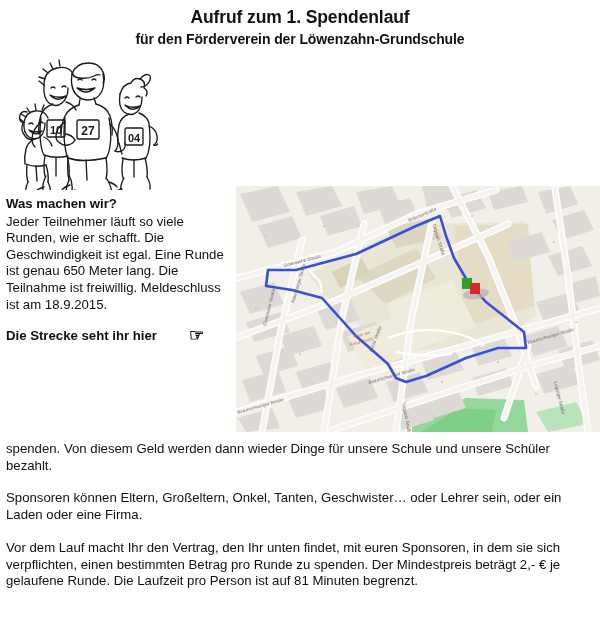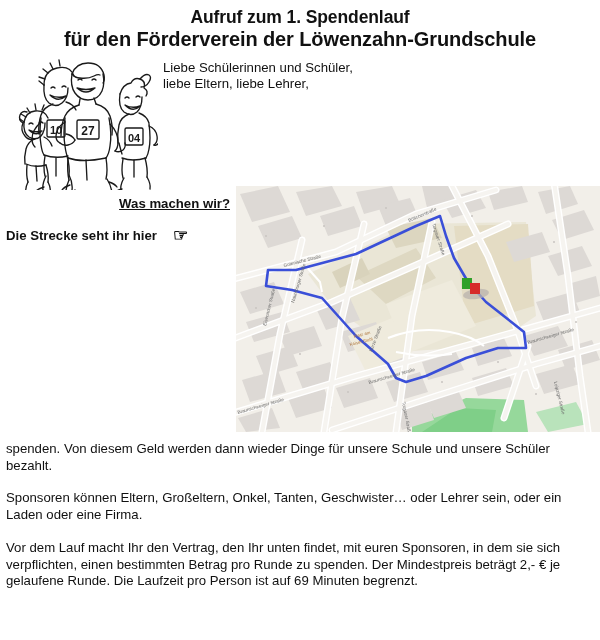--- a/index.html
+++ b/index.html
@@ -25,21 +25,21 @@
   
   .heading {
     text-align: center;
     font-weight: bold;
     font-size: 17.5px;
     line-height: 22px;
     padding-top: 6px;
     letter-spacing: -0.1px;
   }
   .heading .l1 { display: block; }
-  .heading .l2 { display: block; font-size: 20px; text-align: center; }
+  .heading .l2 { display: block; font-size: 14px; text-align: center; }
 
   
   .illustration {
     position: absolute;
     left: 8px;
     top: 52px;
     width: 150px;
     height: 138px;
   }
   .illustration svg { display: block; }
@@ -75,31 +75,30 @@
   .leftcol {
     position: absolute;
     left: 6px;
     top: 196px;
     width: 224px;
     font-size: 13.2px;
     line-height: 16.6px;
   }
   .leftcol .sub {
     font-weight: bold;
-    text-align: right;
+    text-align: left;
     margin: 0 0 1px 0;
-    text-decoration: underline;
   }
   .leftcol p { margin: 0; }
   .leftcol .strecke {
     font-weight: bold;
     margin-top: 15px;
     display: flex;
     align-items: center;
-    gap: 16px;
+    gap: 32px;
   }
   .hand-icon {
     font-size: 17px;
     line-height: 1;
     display: inline-block;
     transform: translateY(-1px);
   }
   .leftcol .sponsoren-part {
     margin-top: 16px;
   }
@@ -256,22 +255,20 @@
         <path d="M137 106 q3 11 2 19"></path>
         <path d="M126 108 l0 17"></path>
         <path d="M116 126 q-4 7 -3 12"></path>
         <path d="M139 125 q4 7 3 12"></path>
         <path d="M114 137 q-5 1 -6 3"></path>
       </g>
     </svg>
   </div>
 
   <div class="intro">
-    <div class="salut">Liebe Schülerinnen und Schüler,
-liebe Eltern, liebe Lehrer,</div>
   </div>
 
   <div class="map">
     <svg width="364" height="246" viewBox="0 0 364 246">
       <defs>
         <clipPath id="mapclip">
             <rect x="0" y="0" width="364" height="246"></rect>
           </clipPath>
       </defs>
       <g clip-path="url(#mapclip)">
@@ -443,29 +440,30 @@
             <circle cx="262" cy="176" r="1"></circle>
           <circle cx="20" cy="122" r="1"></circle>
             <circle cx="300" cy="208" r="1"></circle>
         </g>
       </g>
     </svg>
   </div>
 
   <div class="leftcol">
     <p class="sub">Was machen wir?</p>
+    <p>Jeder Teilnehmer läuft so viele Runden, wie er schafft. Die Geschwindigkeit ist egal. Eine Runde ist genau 650 Meter lang. Die Teilnahme ist freiwillig. Meldeschluss ist am 18.9.2015.</p>
     <div class="strecke">
       <span>Die Strecke seht ihr hier</span>
       <span class="hand-icon">☞</span>
     </div>
   </div>
 
   <div class="flow para-a">
     <p>spenden. Von diesem Geld werden dann wieder Dinge für unsere Schule und unsere Schüler bezahlt.</p>
   </div>
   <div class="flow para-b">
     <p>Sponsoren können Eltern, Großeltern, Onkel, Tanten, Geschwister… oder Lehrer sein, oder ein Laden oder eine Firma.</p>
   </div>
   <div class="flow para-c">
-    <p>Vor dem Lauf macht Ihr den Vertrag, den Ihr unten findet, mit euren Sponsoren, in dem sie sich verpflichten, einen bestimmten Betrag pro Runde zu spenden. Der Mindestpreis beträgt 2,- € je gelaufene Runde. Die Laufzeit pro Person ist auf 69 Minuten begrenzt.</p>
+    <p>Vor dem Lauf macht Ihr den Vertrag, den Ihr unten findet, mit euren Sponsoren, in dem sie sich verpflichten, einen bestimmten Betrag pro Runde zu spenden. Der Mindestpreis beträgt 2,- € je gelaufene Runde. Die Laufzeit pro Person ist auf 81 Minuten begrenzt.</p>
   </div>
 
 </div>
 
 </body></html>

